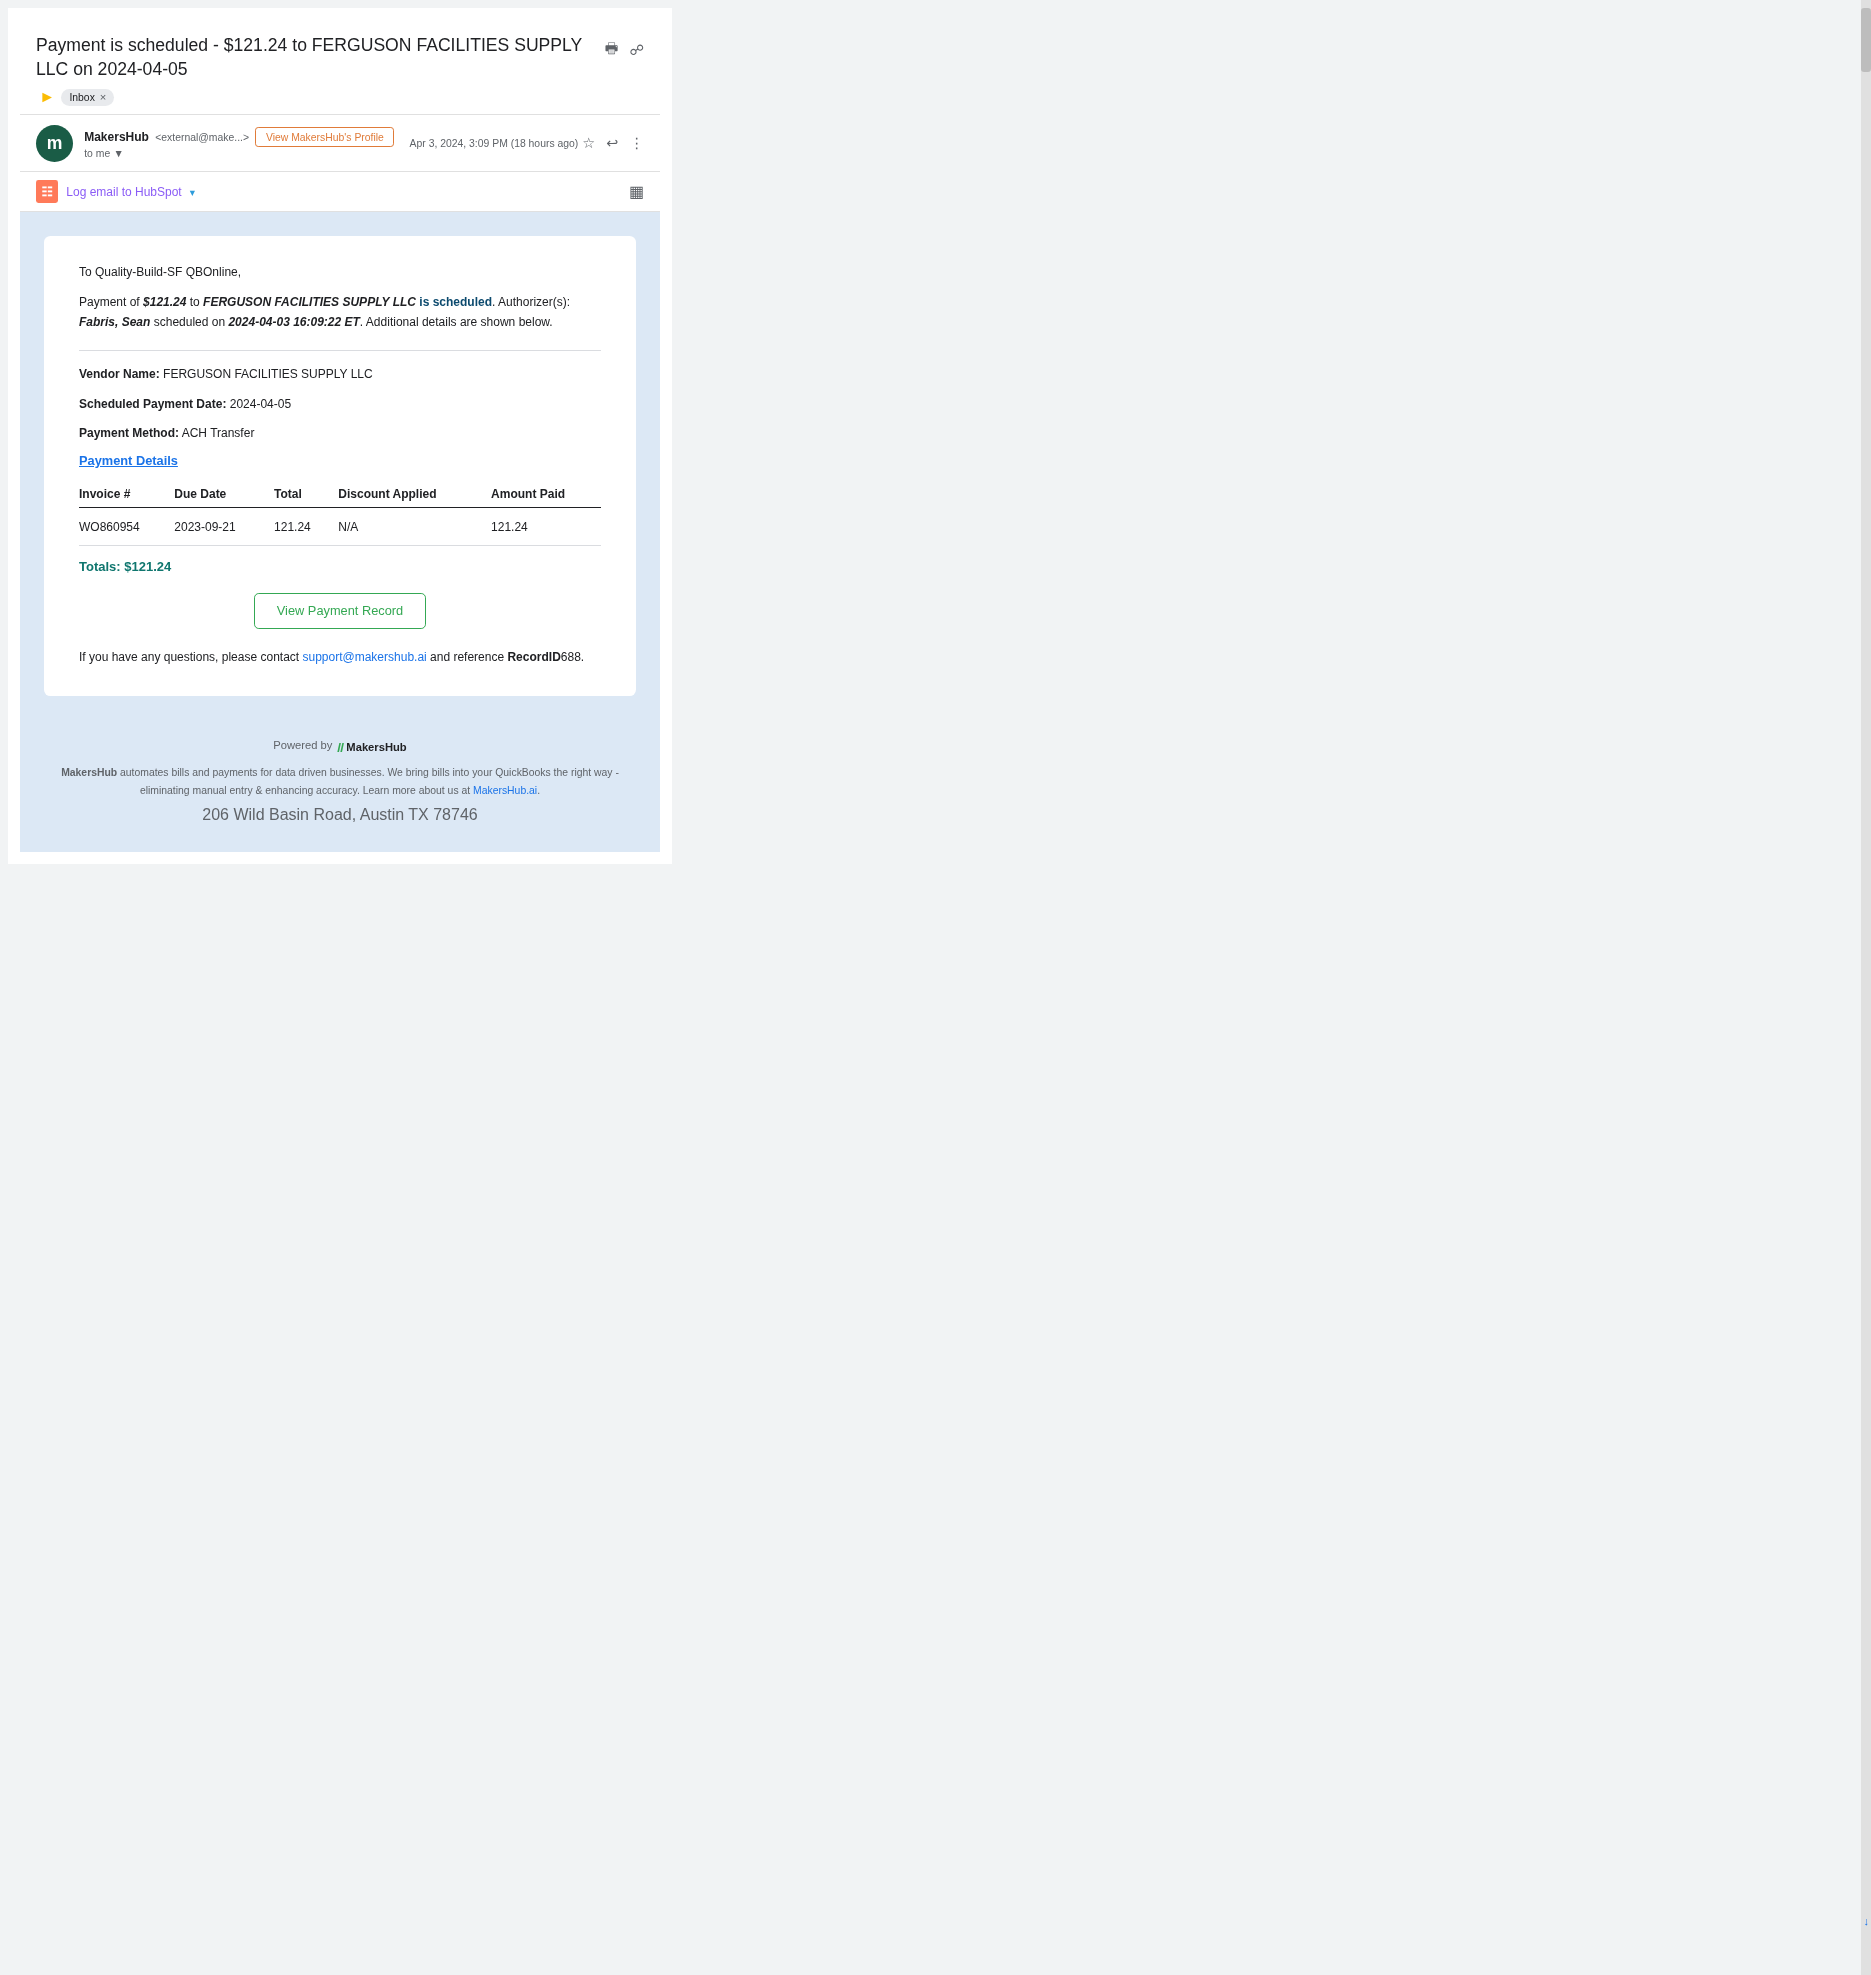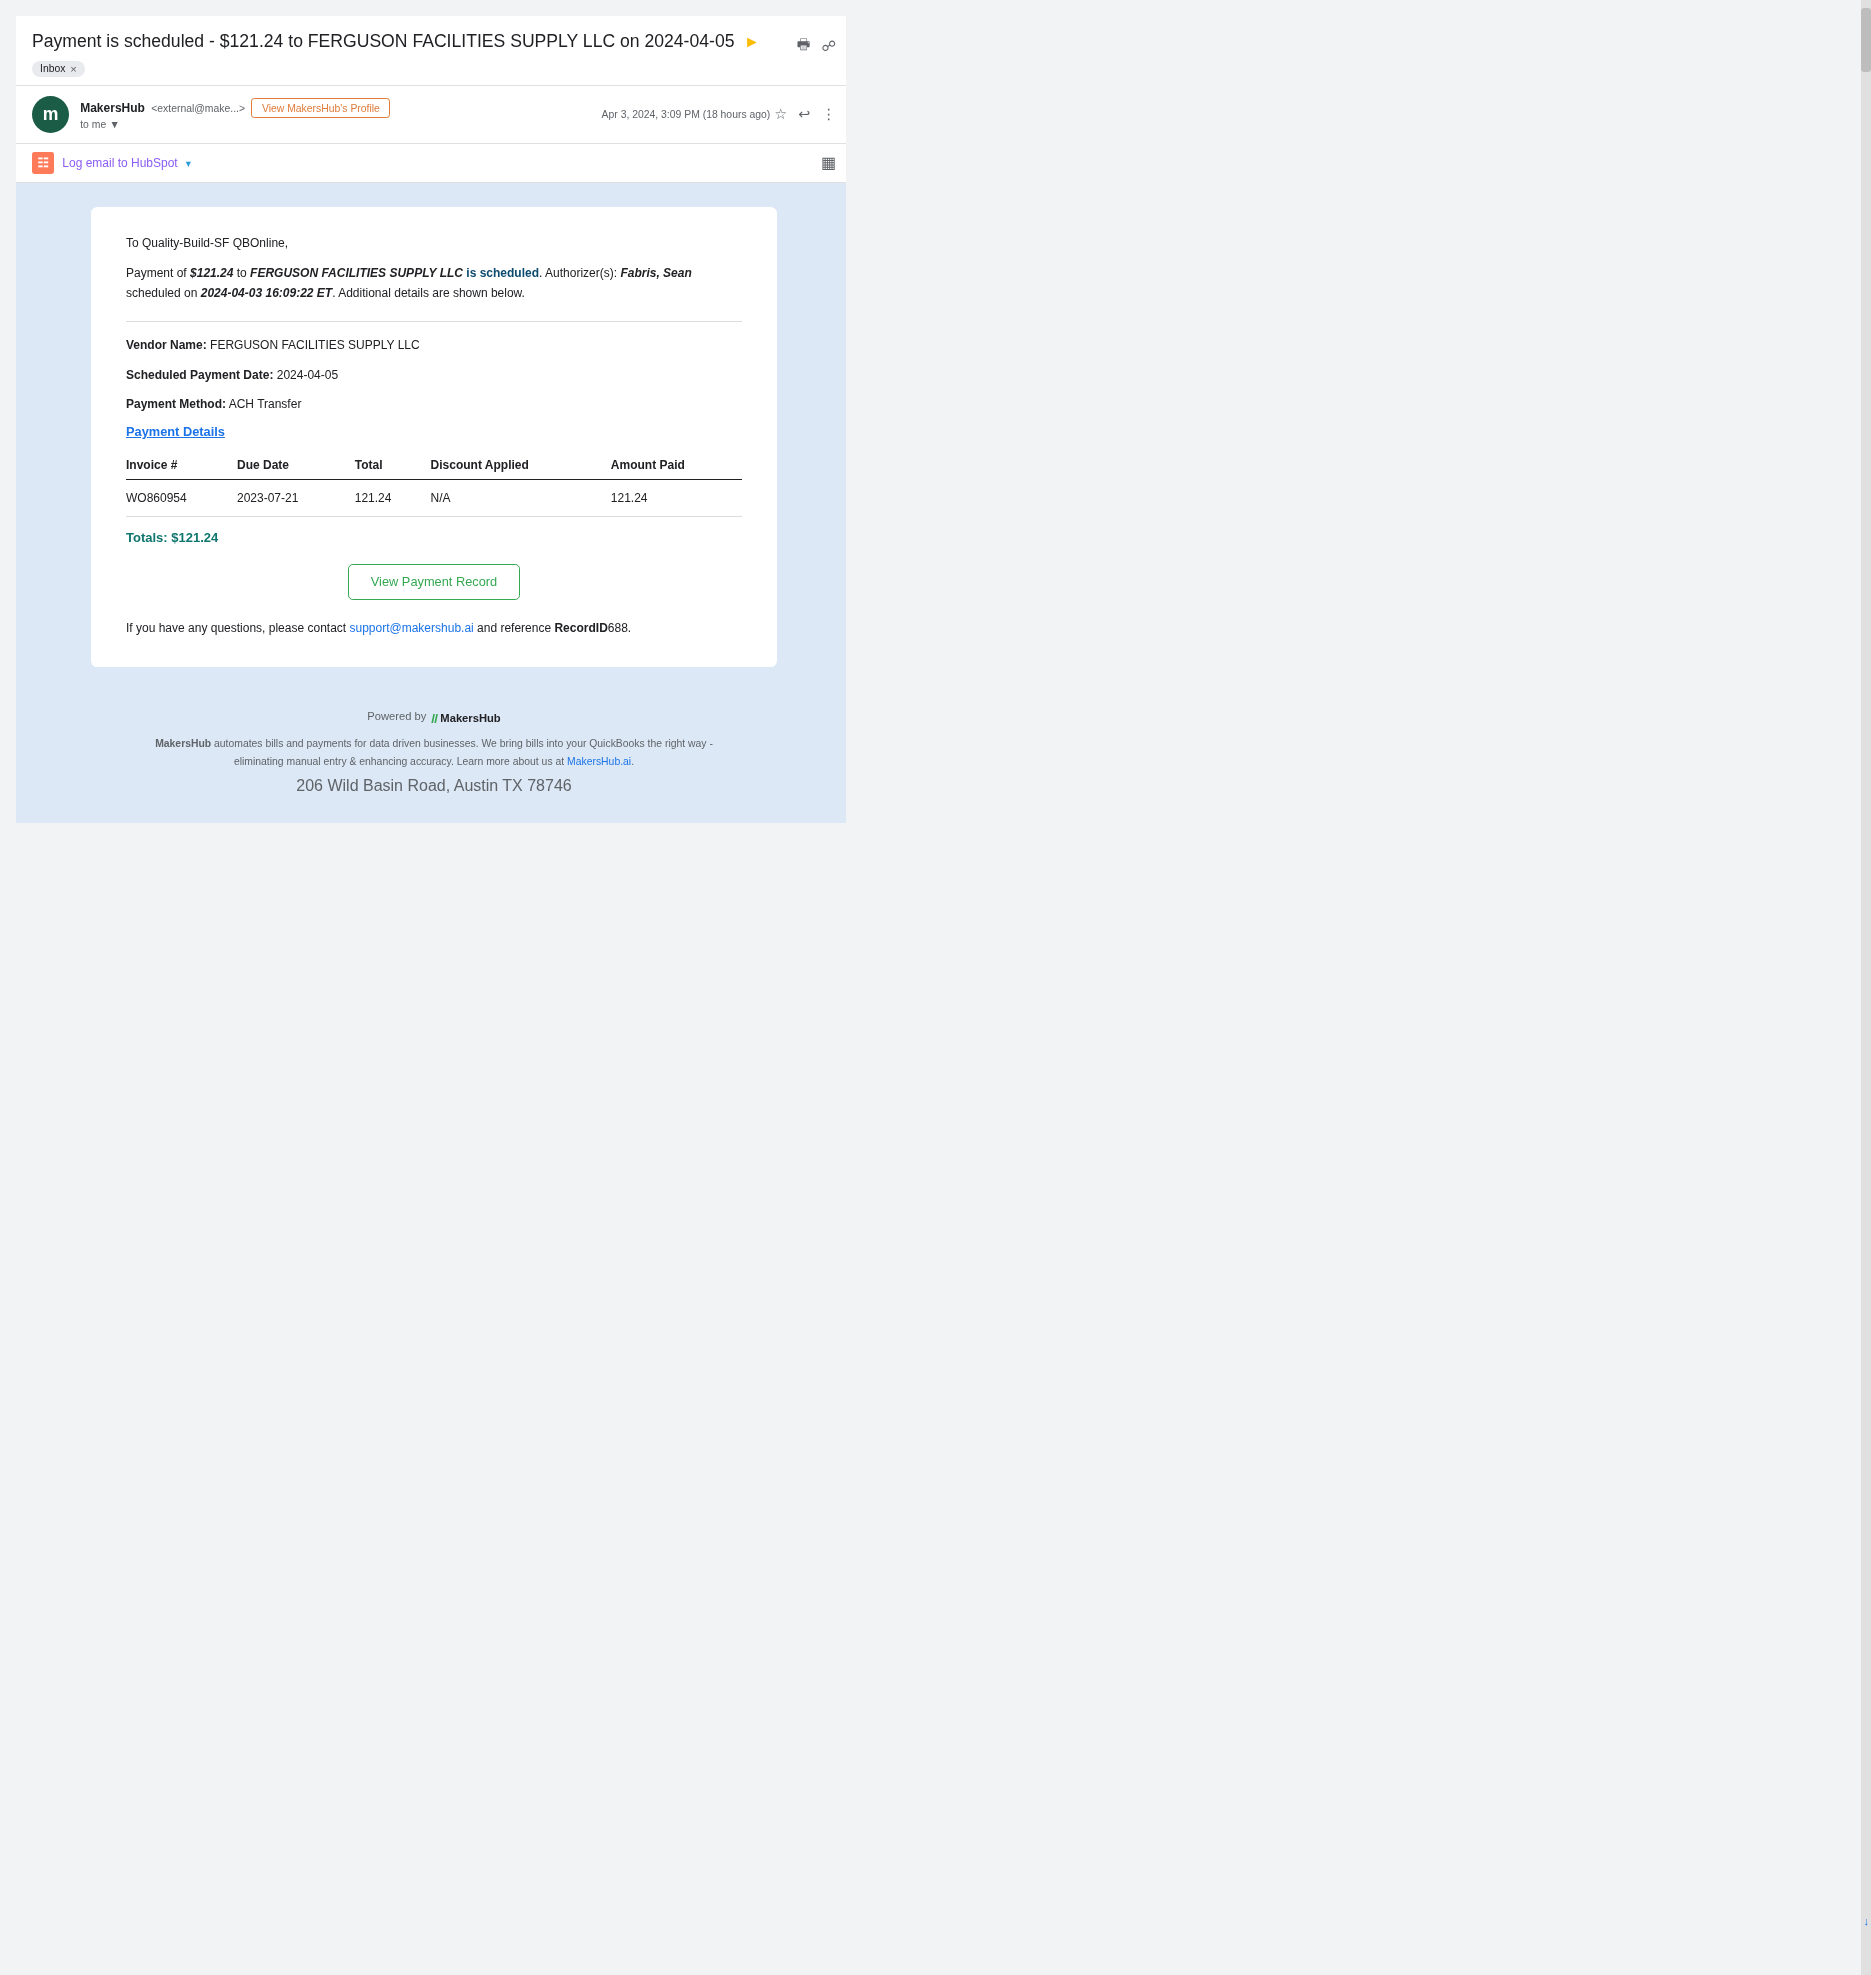--- a/index.html
+++ b/index.html
@@ -35,23 +35,23 @@
       left: 0;
       width: 9.6px;
       text-align: center;
       color: #1a73e8;
       font-size: 11.2px;
     }
 
     
     .email-client {
       background: #fff;
-      margin: 16px;
-      padding: 0;
-      width: 836px;
+      margin: 8px;
+      padding: 12px;
+      width: 664px;
     }
 
     
     .email-header {
       padding: 14.4px 16px 8px 16px;
       display: flex;
       align-items: flex-start;
       justify-content: space-between;
       border-bottom: 0.8px solid #e0e0e0;
     }
@@ -507,21 +507,21 @@
             <th>Invoice #</th>
             <th>Due Date</th>
             <th>Total</th>
             <th>Discount Applied</th>
             <th>Amount Paid</th>
           </tr>
         </thead>
         <tbody id="table-body">
         <tr>
       <td>WO860954</td>
-      <td>2023-07-21</td>
+      <td>2023-09-21</td>
       <td>121.24</td>
       <td>N/A</td>
       <td>121.24</td>
     </tr>
           </tbody>
       </table>
 
       
       <p class="totals-row">Totals: $121.24</p>
 

